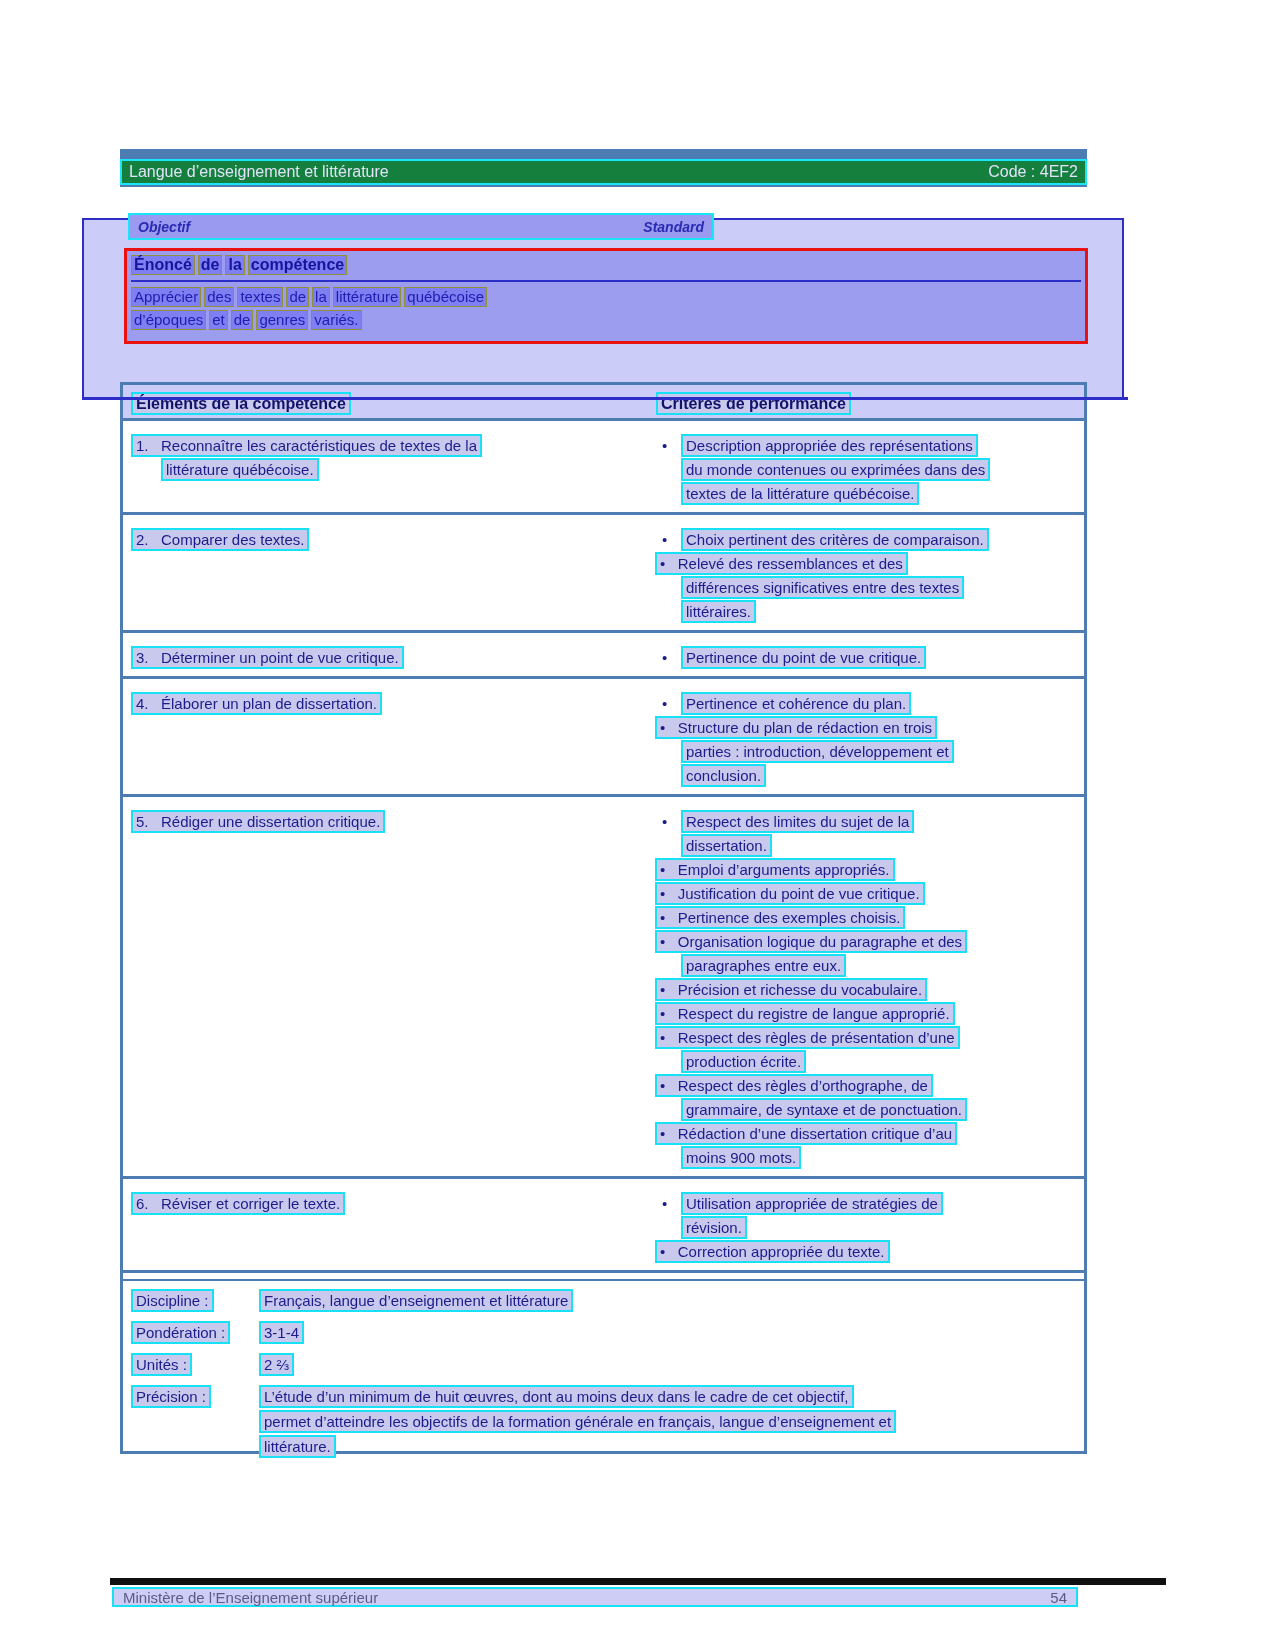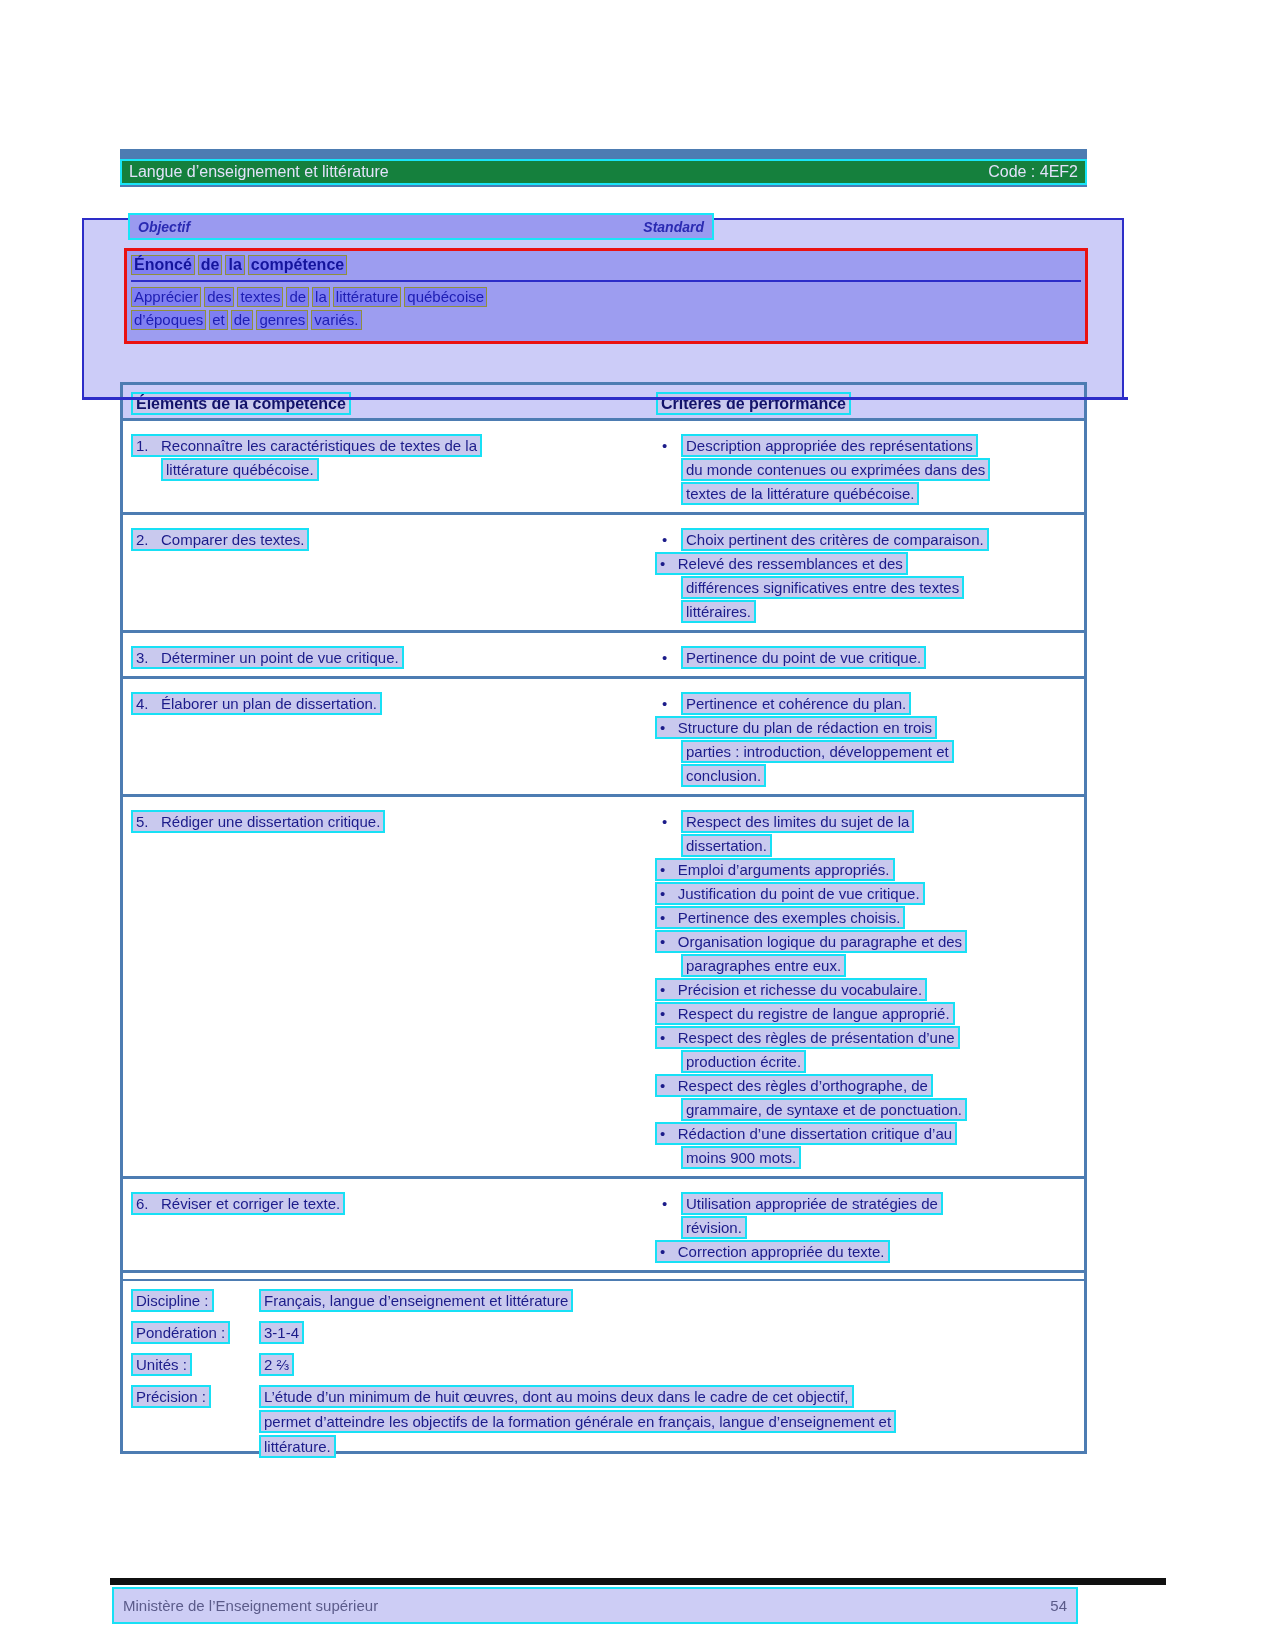--- a/index.html
+++ b/index.html
@@ -68,21 +68,21 @@
   .act-title { font-weight:bold; font-size:16px; color:#12126a; }
   .act-rows { padding:8px 8px 0 8px; }
   .act-row { display:flex; margin-bottom:7px; }
   .act-label-col { width:128px; flex:0 0 128px; }
   .act-value-col { flex:1; }
   .act-vline { margin-bottom:2px; }
 
   
   .footer-rule { position:absolute; left:110px; top:1578px; width:1056px; height:7px; background:#101010; }
   .footer-band {
-    position:absolute; left:112px; top:1587px; width:966px; height:37px; box-sizing:border-box;
+    position:absolute; left:112px; top:1587px; width:966px; height:20px; box-sizing:border-box;
     background:#cdcdf5; border:2px solid #18e0f5;
     display:flex; justify-content:space-between; align-items:center; padding:0 9px;
     color:#5b5b8a; font-size:15px;
   }
 </style>
 </head>
 <body>
 
 <div class="page">
 

